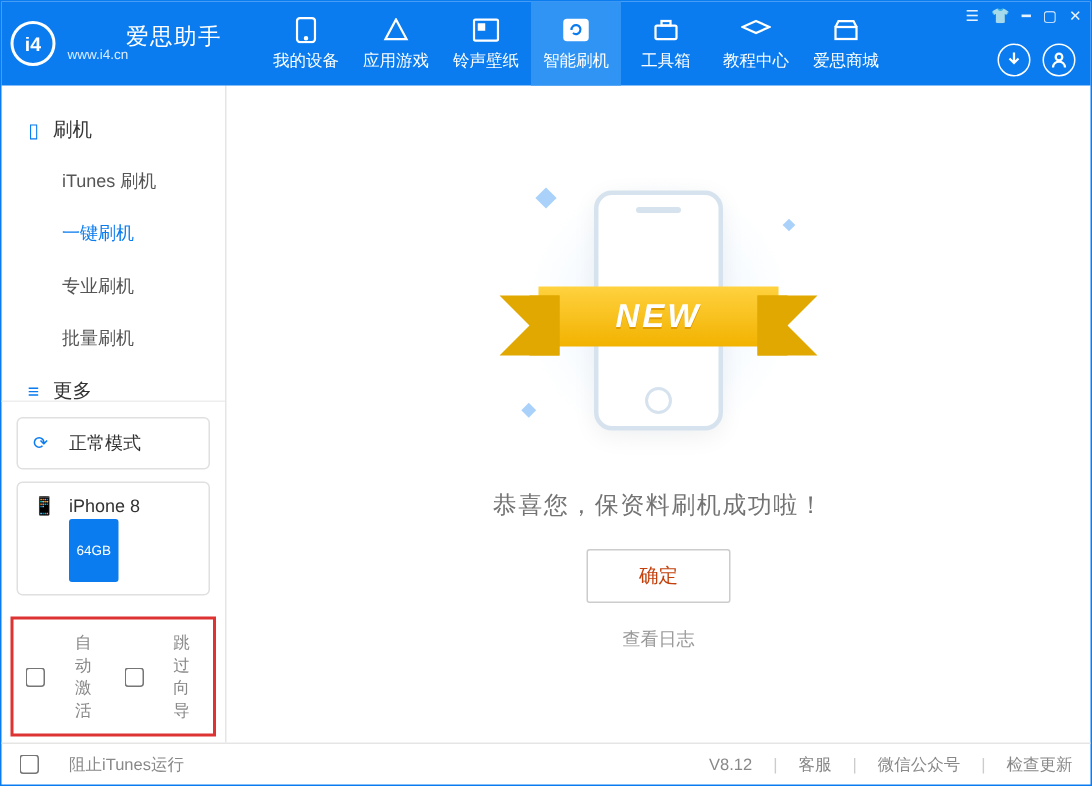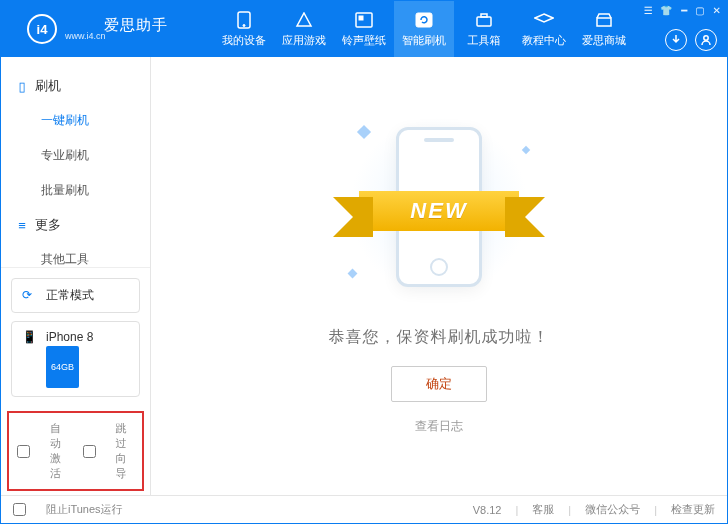--- a/index.html
+++ b/index.html
@@ -1,19 +1,19 @@
 <!DOCTYPE html>
 <html><head>
 <meta charset="utf-8">
 <style>
 * { margin: 0; padding: 0; box-sizing: border-box; font-family: "Microsoft YaHei", Arial, sans-serif; }
 body { width: 728px; height: 524px; overflow: hidden; background: #fff; font-size: 12px; }
 .window { width: 728px; height: 524px; display: flex; flex-direction: column; border: 1px solid #0a7cf0; }
 .header { height: 56px; background: linear-gradient(#0a7cf0, #0a7cf0); display: flex; align-items: center; color: #fff; position: relative; }
-.logo-box { display: flex; align-items: center; padding: 0 26px; gap: 8px; }
+.logo-box { display: flex; align-items: center; padding: 0 6px; gap: 8px; }
 .logo-circle { width: 30px; height: 30px; border: 2px solid #fff; border-radius: 50%; display: flex; align-items: center; justify-content: center; font-weight: bold; font-size: 13px; }
 .logo-text { display: flex; flex-direction: column; line-height: 1; }
 .logo-text .zh { font-size: 15px; letter-spacing: 1px; font-weight: 400; margin-left: 39px; }
 .logo-text .en { font-size: 9px; opacity: .85; }
 .tabs { display: flex; height: 100%; margin-left: 20px; }
 .tab { width: 60px; display: flex; flex-direction: column; align-items: center; justify-content: center; gap: 4px; font-size: 11px; cursor: pointer; }
 .tab.active { background: #2f94f4; }
 .tab-icon { width: 20px; height: 18px; display: flex; align-items: center; justify-content: center; }
 .tab-icon svg { fill: #fff; stroke: #fff; }
 .header-right { position: absolute; right: 6px; top: 4px; display: flex; gap: 8px; font-size: 10px; align-items: center; }
@@ -154,20 +154,21 @@
     </div>
   </div>
 
   <div class="body">
     <div class="sidebar">
       <div class="side-scroll">
         <div class="side-cat">
           <span class="cat-icon">▯</span>
           <span>刷机</span>
         </div>
+        <div class="side-item">iTunes 刷机</div>
         <div class="side-item active">一键刷机</div>
         <div class="side-item">专业刷机</div>
         <div class="side-item">批量刷机</div>
         <div class="side-cat">
           <span class="cat-icon">≡</span>
           <span>更多</span>
         </div>
         <div class="side-item">其他工具</div>
         <div class="side-item">下载固件</div>
 

